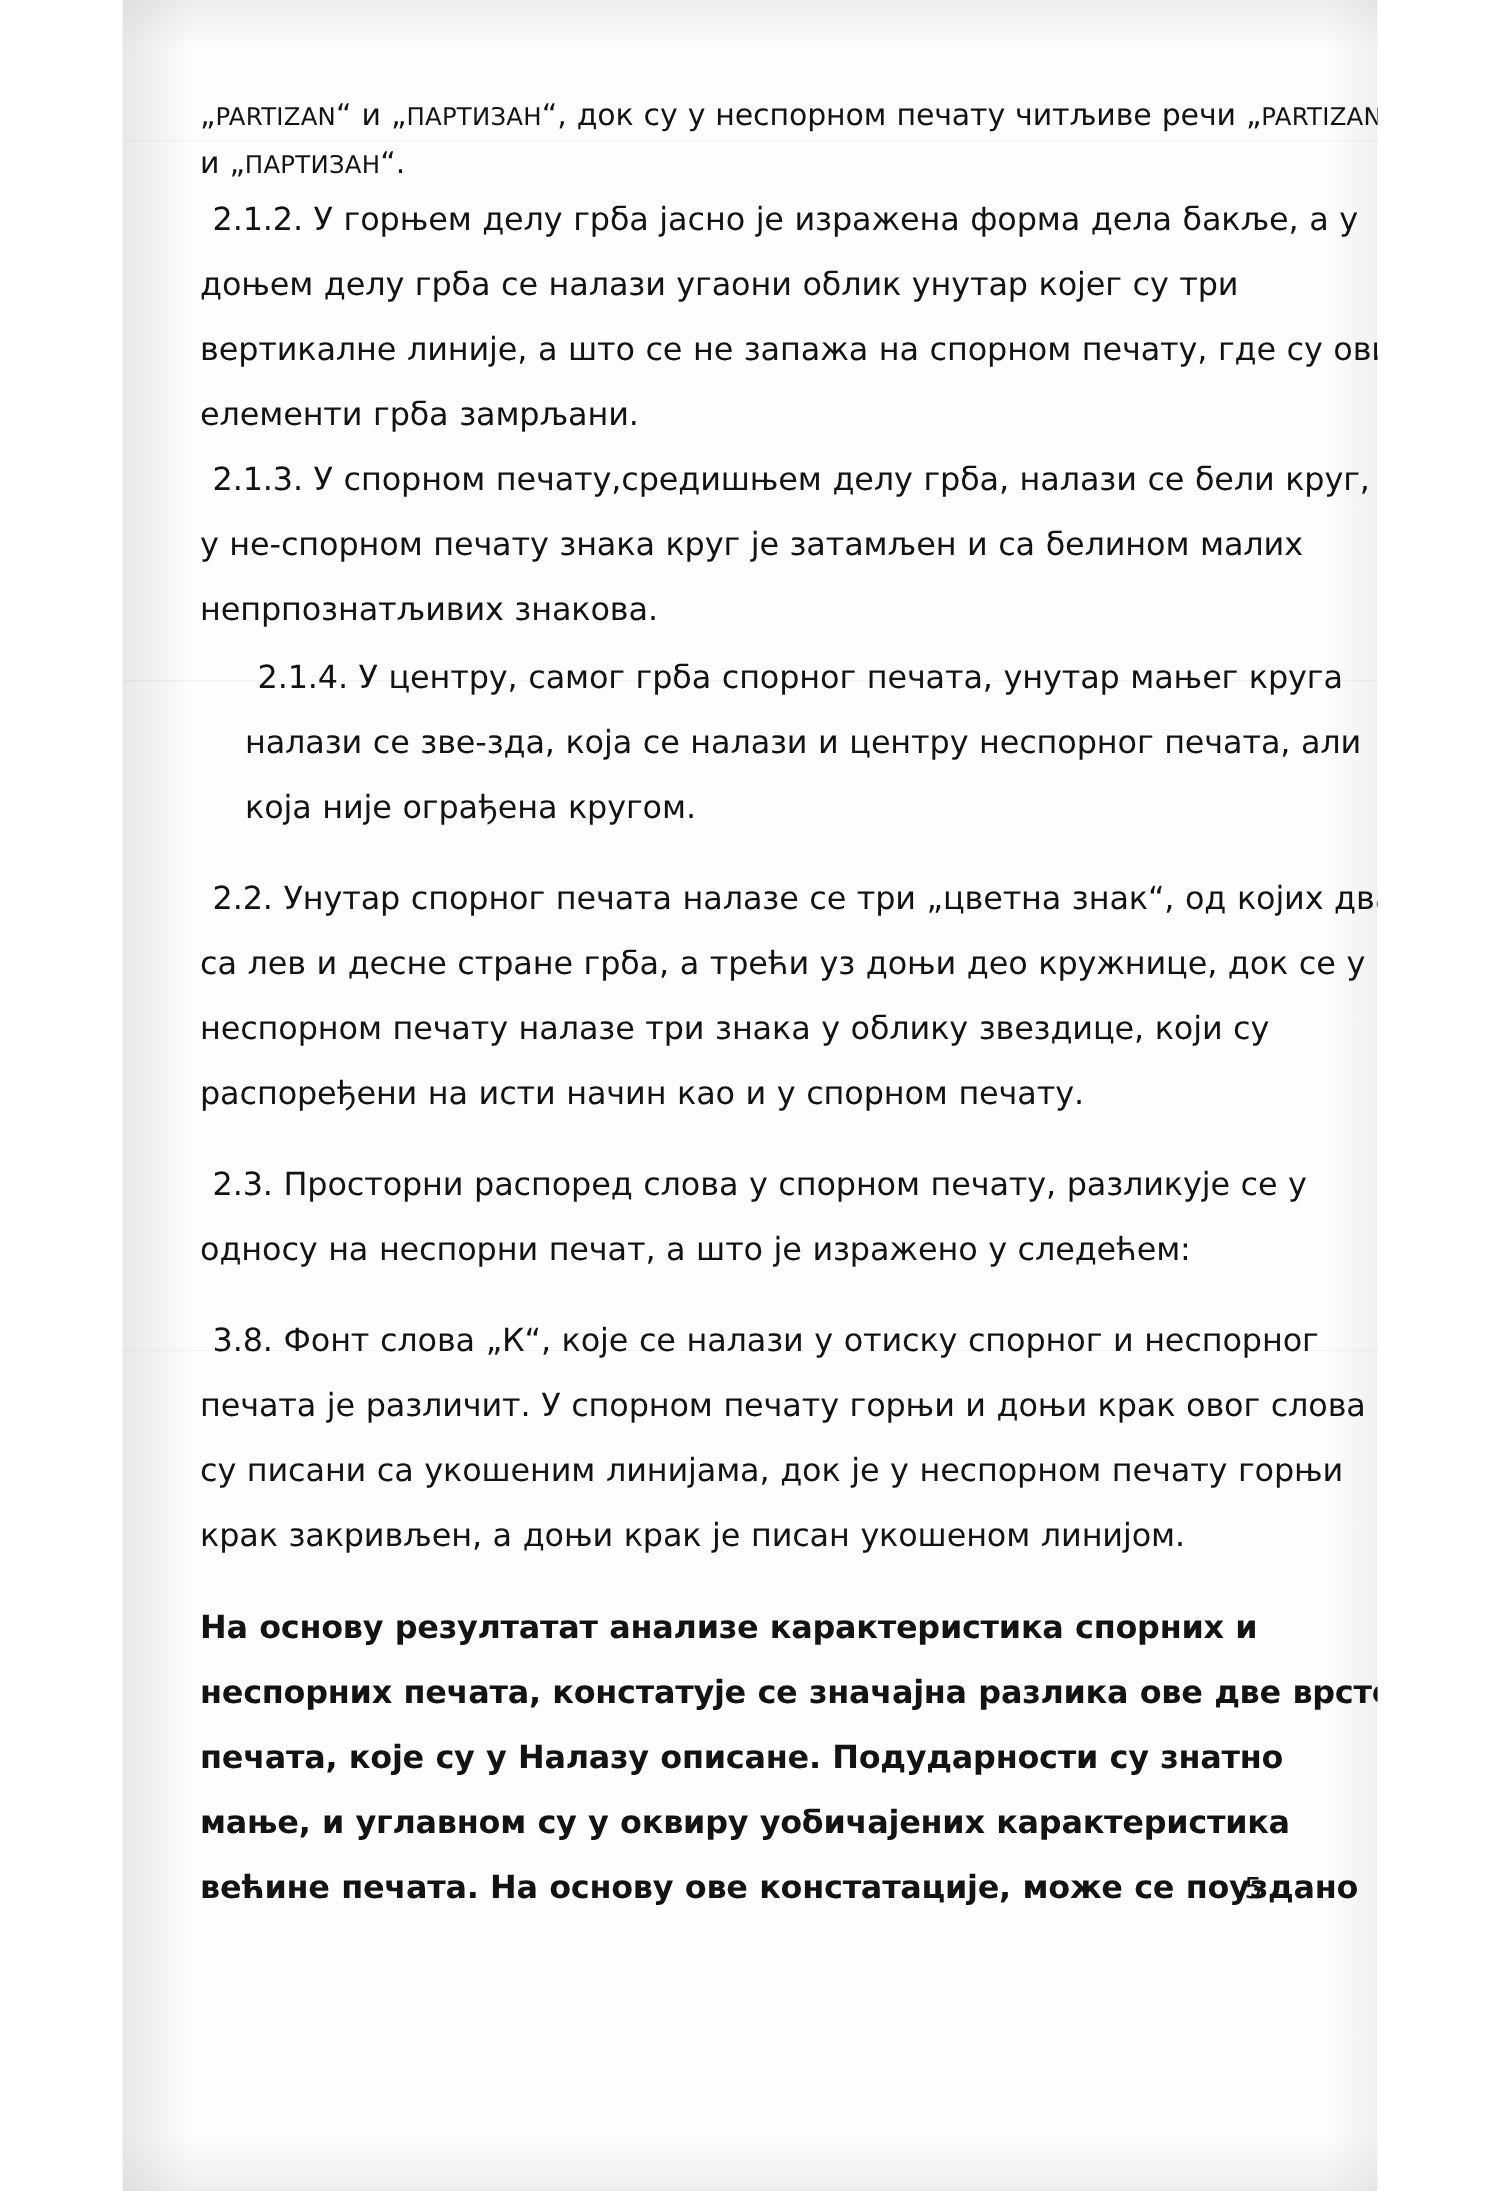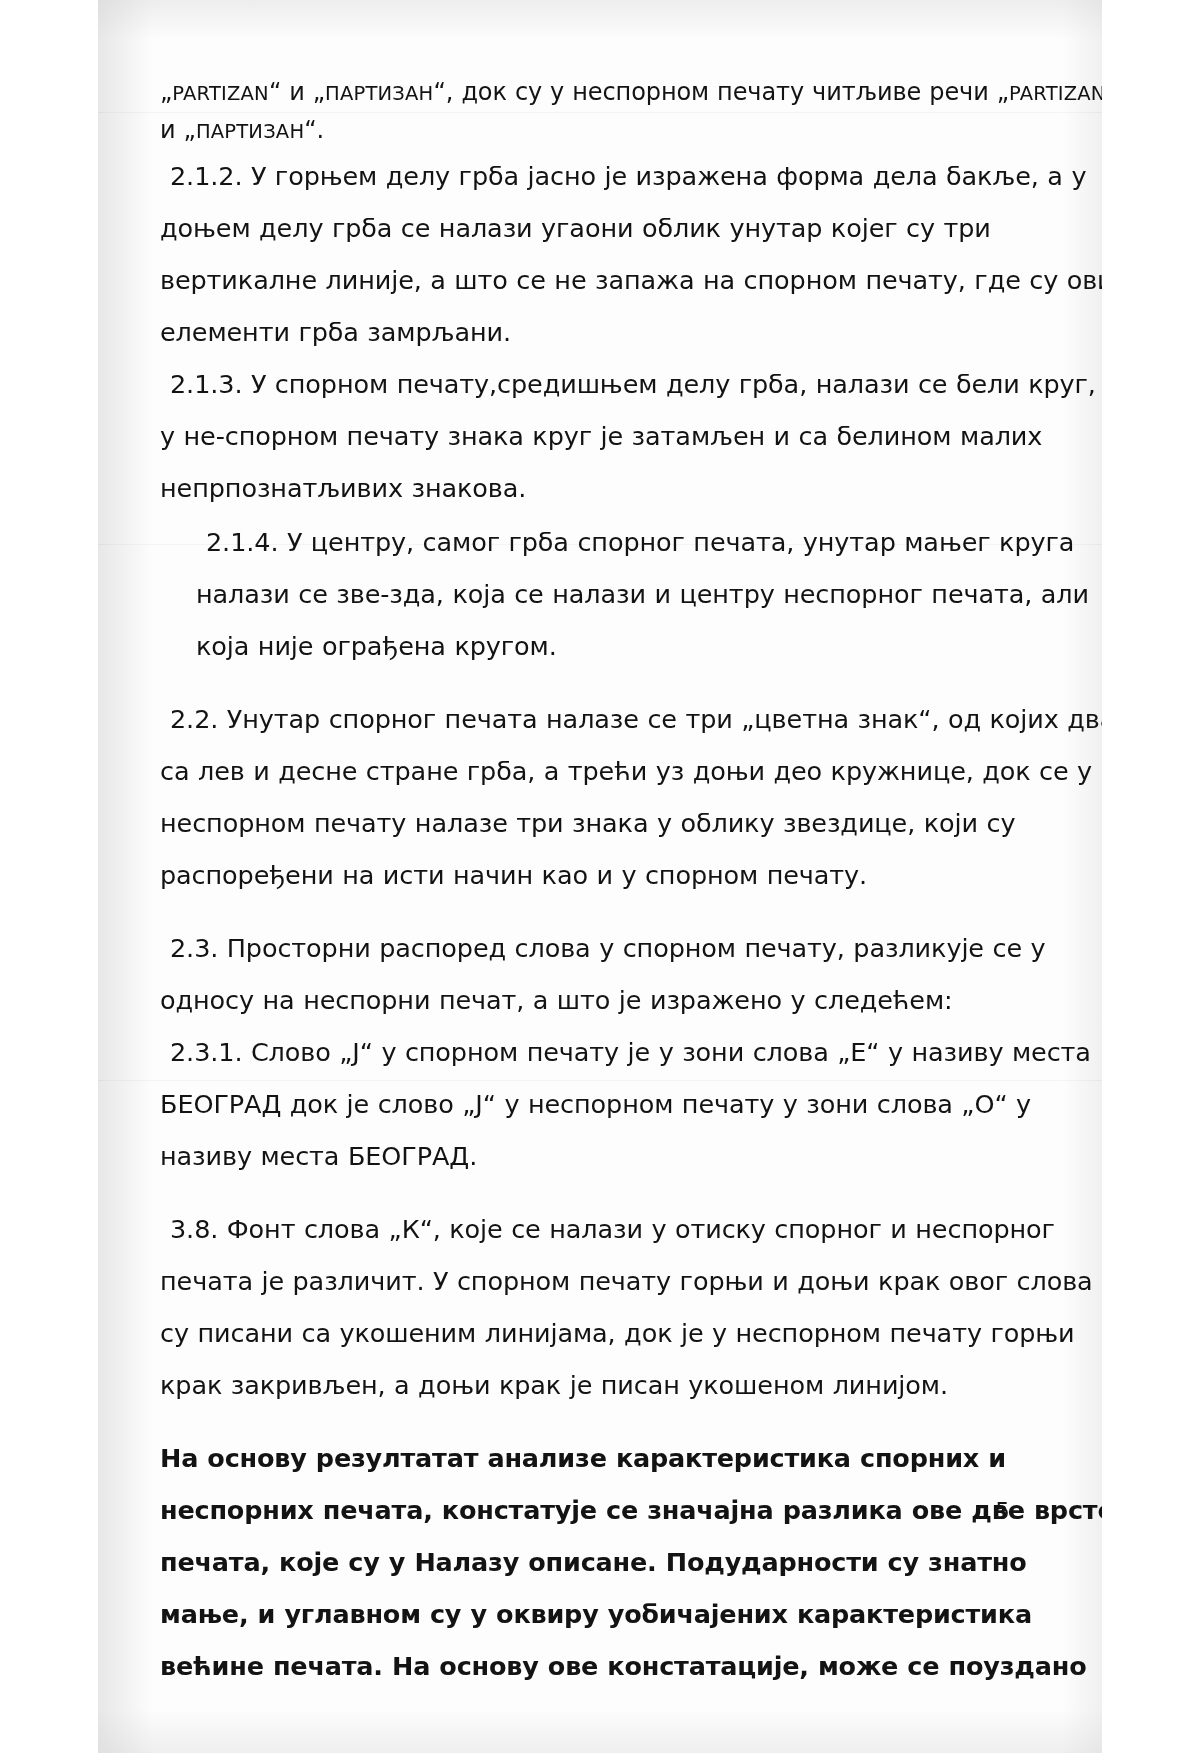--- a/index.html
+++ b/index.html
@@ -103,21 +103,20 @@
     <p class="indent">2.1.2. У горњем делу грба јасно је изражена форма дела бакље, а у доњем делу грба се налази угаони облик унутар којег су три вертикалне линије, а што се не запажа на спорном печату, где су ови елементи грба замрљани.</p>
 
     <p class="indent">2.1.3. У спорном печату,средишњем делу грба, налази се бели круг, а у не-спорном печату знака круг је затамљен  и са белином малих непрпознатљивих знакова.</p>
 
     <p class="indent gap-small">2.1.4. У центру, самог грба спорног печата, унутар мањег круга налази се зве-зда, која се налази и центру неспорног печата, али која није ограђена кругом.</p>
 
     <p class="indent gap-before">2.2. Унутар спорног печата налазе се три „цветна знак“, од којих два са лев и десне стране грба, а трећи уз доњи део кружнице, док се у неспорном печату налазе три знака у облику звездице, који су распоређени на исти начин као и у спорном печату.</p>
 
     <p class="indent gap-before">2.3. Просторни распоред слова у спорном печату, разликује се у односу на неспорни печат, а што је изражено у следећем:</p>
 
-    <p class="indent">2.3.1. Слово „Ј“ у спорном печату је у зони слова „Е“ у називу места БЕОГРАД док је слово „Ј“ у неспорном печату у зони слова „О“ у називу места БЕОГРАД.</p>
 
 
     <p class="indent gap-before">3.8. Фонт слова „К“, које се налази у отиску спорног и неспорног печата је различит. У спорном печату горњи и доњи крак овог слова су писани са укошеним линијама, док је у неспорном печату горњи крак закривљен, а доњи крак је писан укошеном линијом.</p>
 
 
     <p class="bold-block gap-before">На основу резултатат анализе карактеристика спорних и неспорних печата, констатује се значајна разлика ове две врсте печата, које су у Налазу описане. Подударности су знатно мање, и углавном су у оквиру уобичајених карактеристика већине печата. На основу ове констатације, може се поуздано</p>
 
   </div>
 
   <div class="page-number">5</div>

